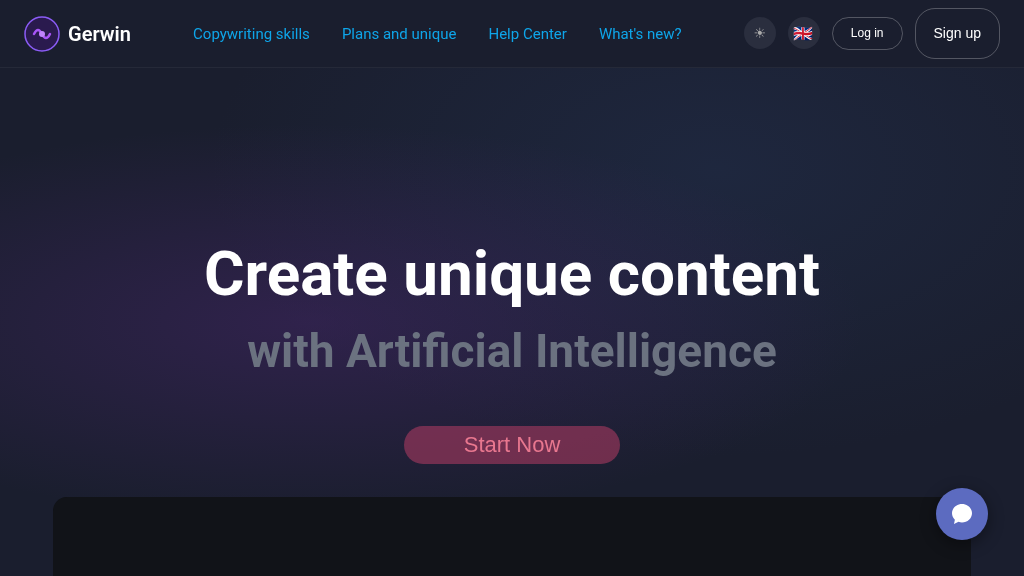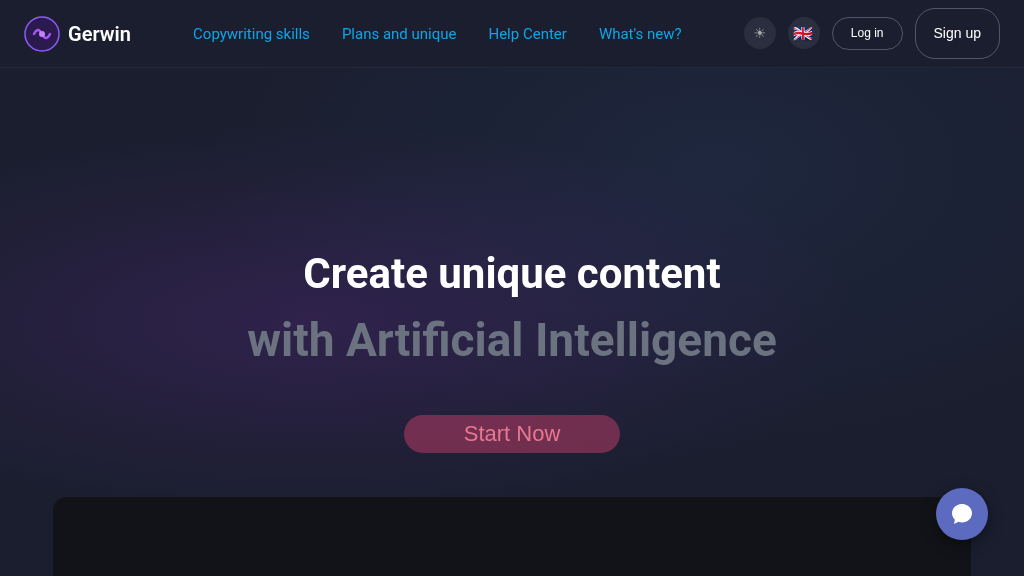--- a/index.html
+++ b/index.html
@@ -126,21 +126,21 @@
       align-items: center;
       justify-content: center;
       padding-top: 60px;
       background: radial-gradient(ellipse at 30% 50%, rgba(80,40,120,0.4) 0%, transparent 55%),
                   radial-gradient(ellipse at 70% 20%, rgba(40,60,100,0.3) 0%, transparent 50%),
                   #1a1e2e;
       height: calc(576px - 68px);
     }
 
     .hero-title {
-      font-size: 42px;
+      font-size: 62px;
       font-weight: 700;
       color: #fff;
       text-align: center;
       margin-bottom: 16px;
       line-height: 1.1;
     }
 
     .hero-subtitle {
       font-size: 46px;
       font-weight: 700;

